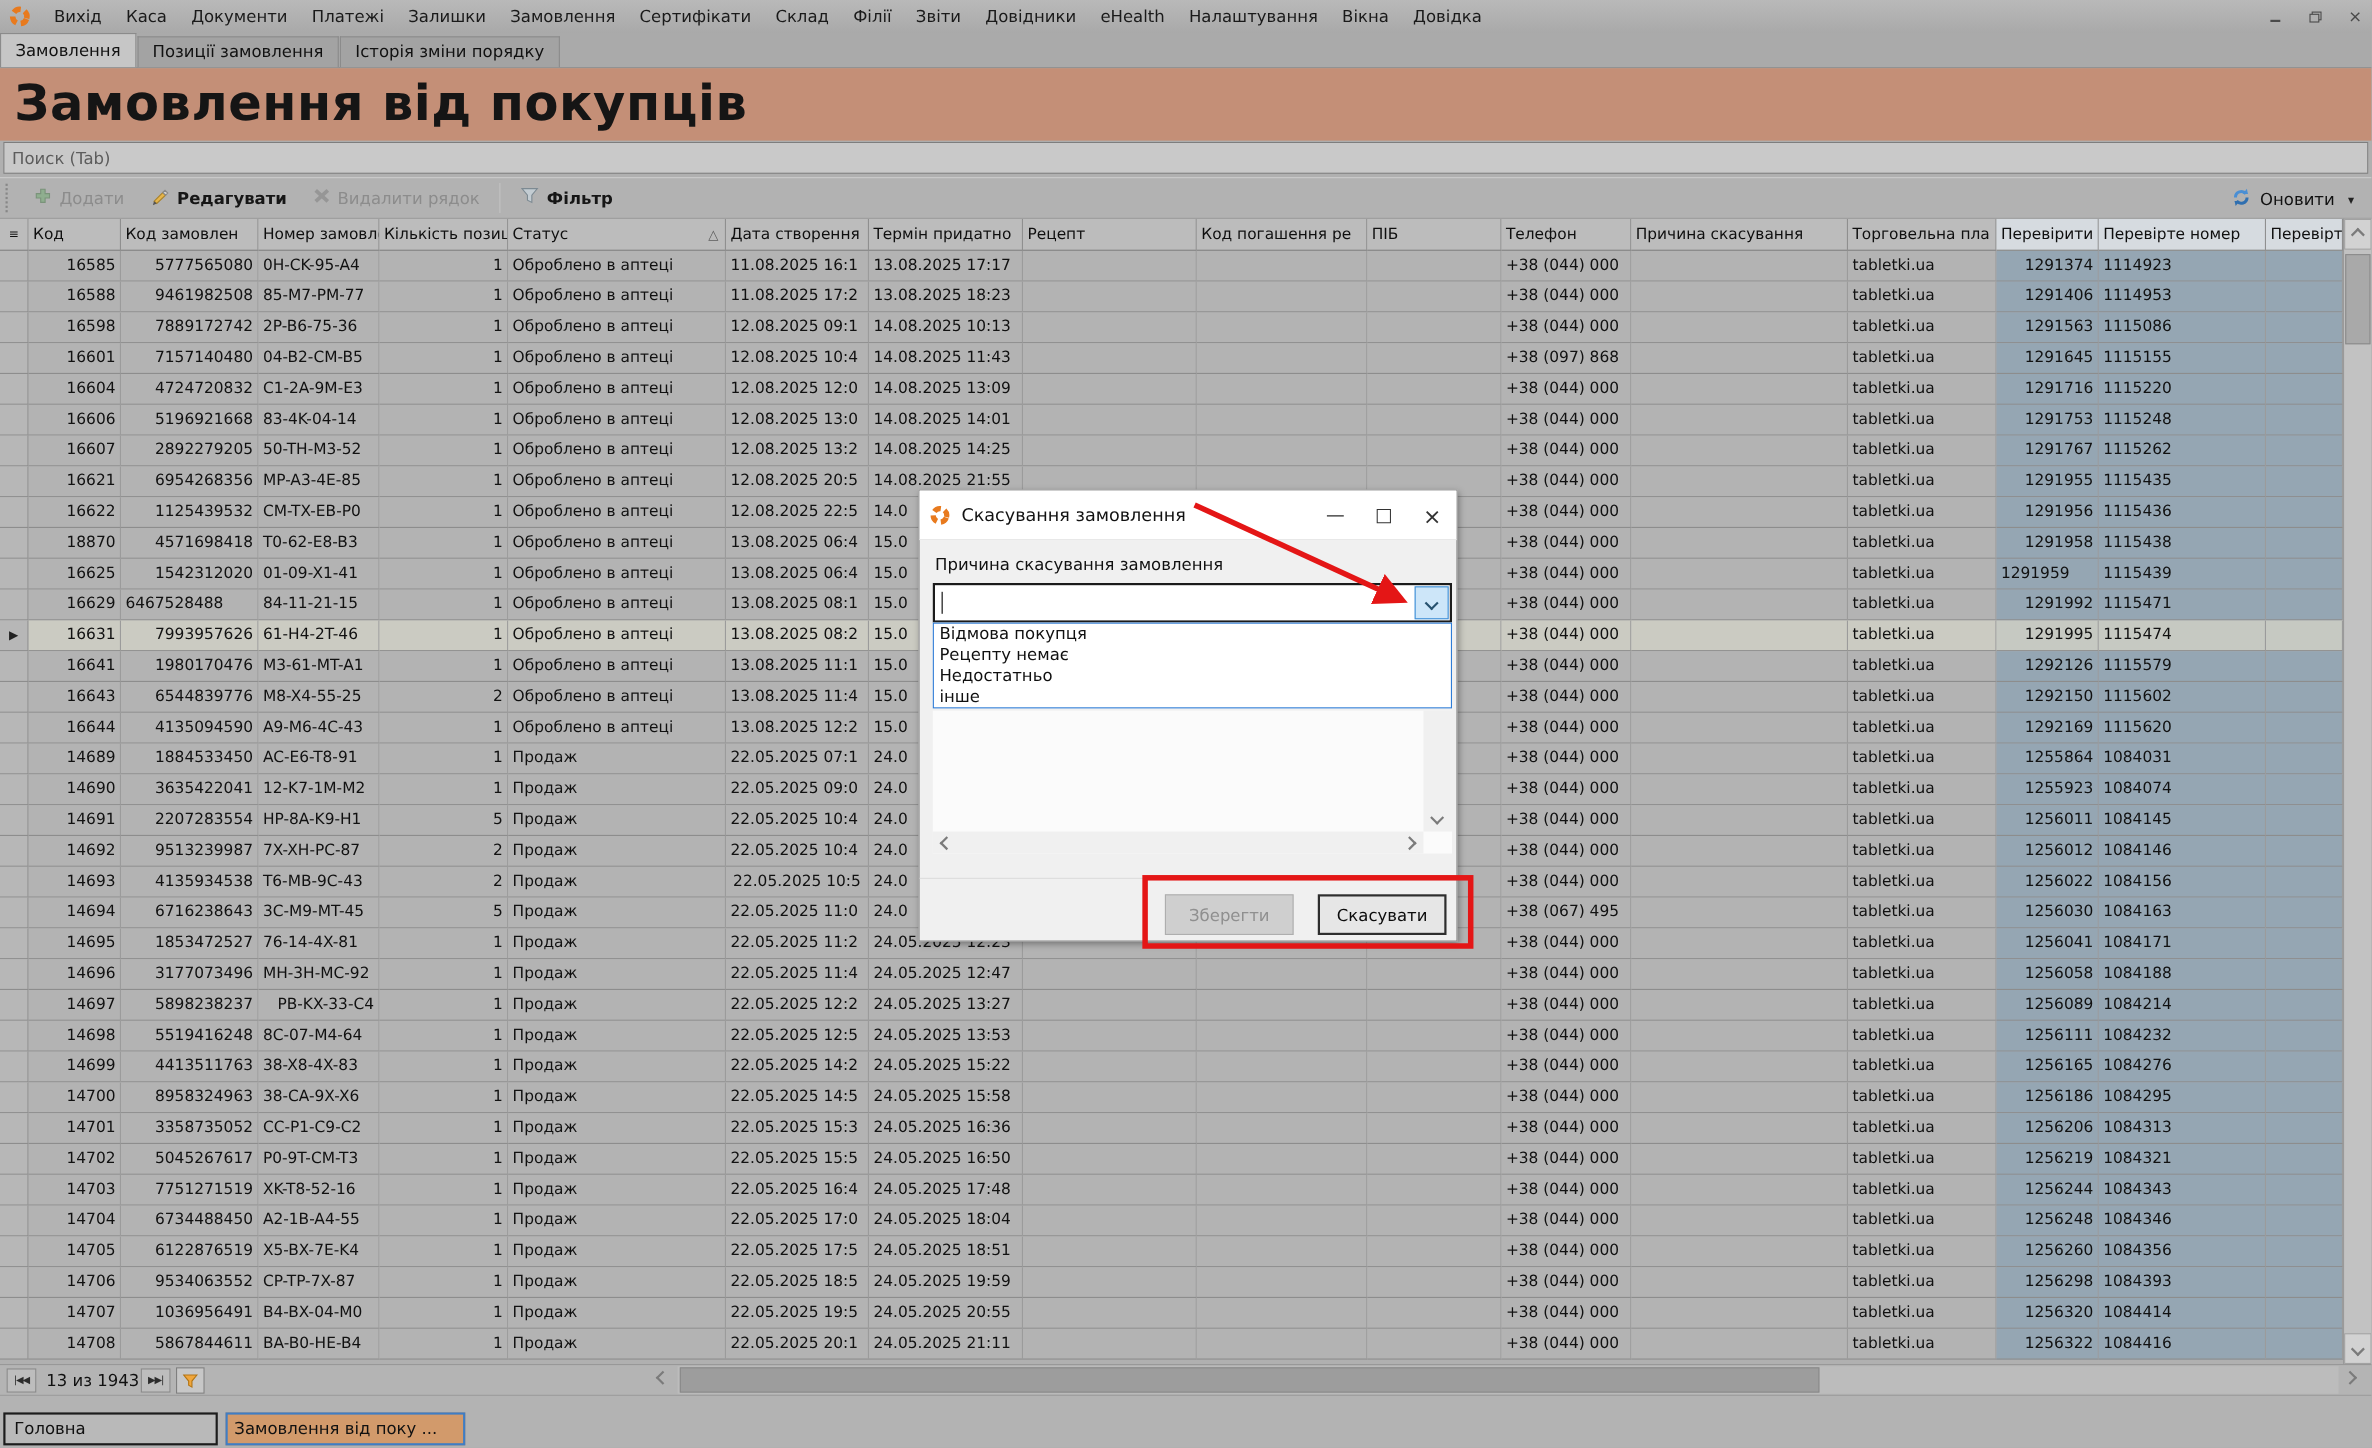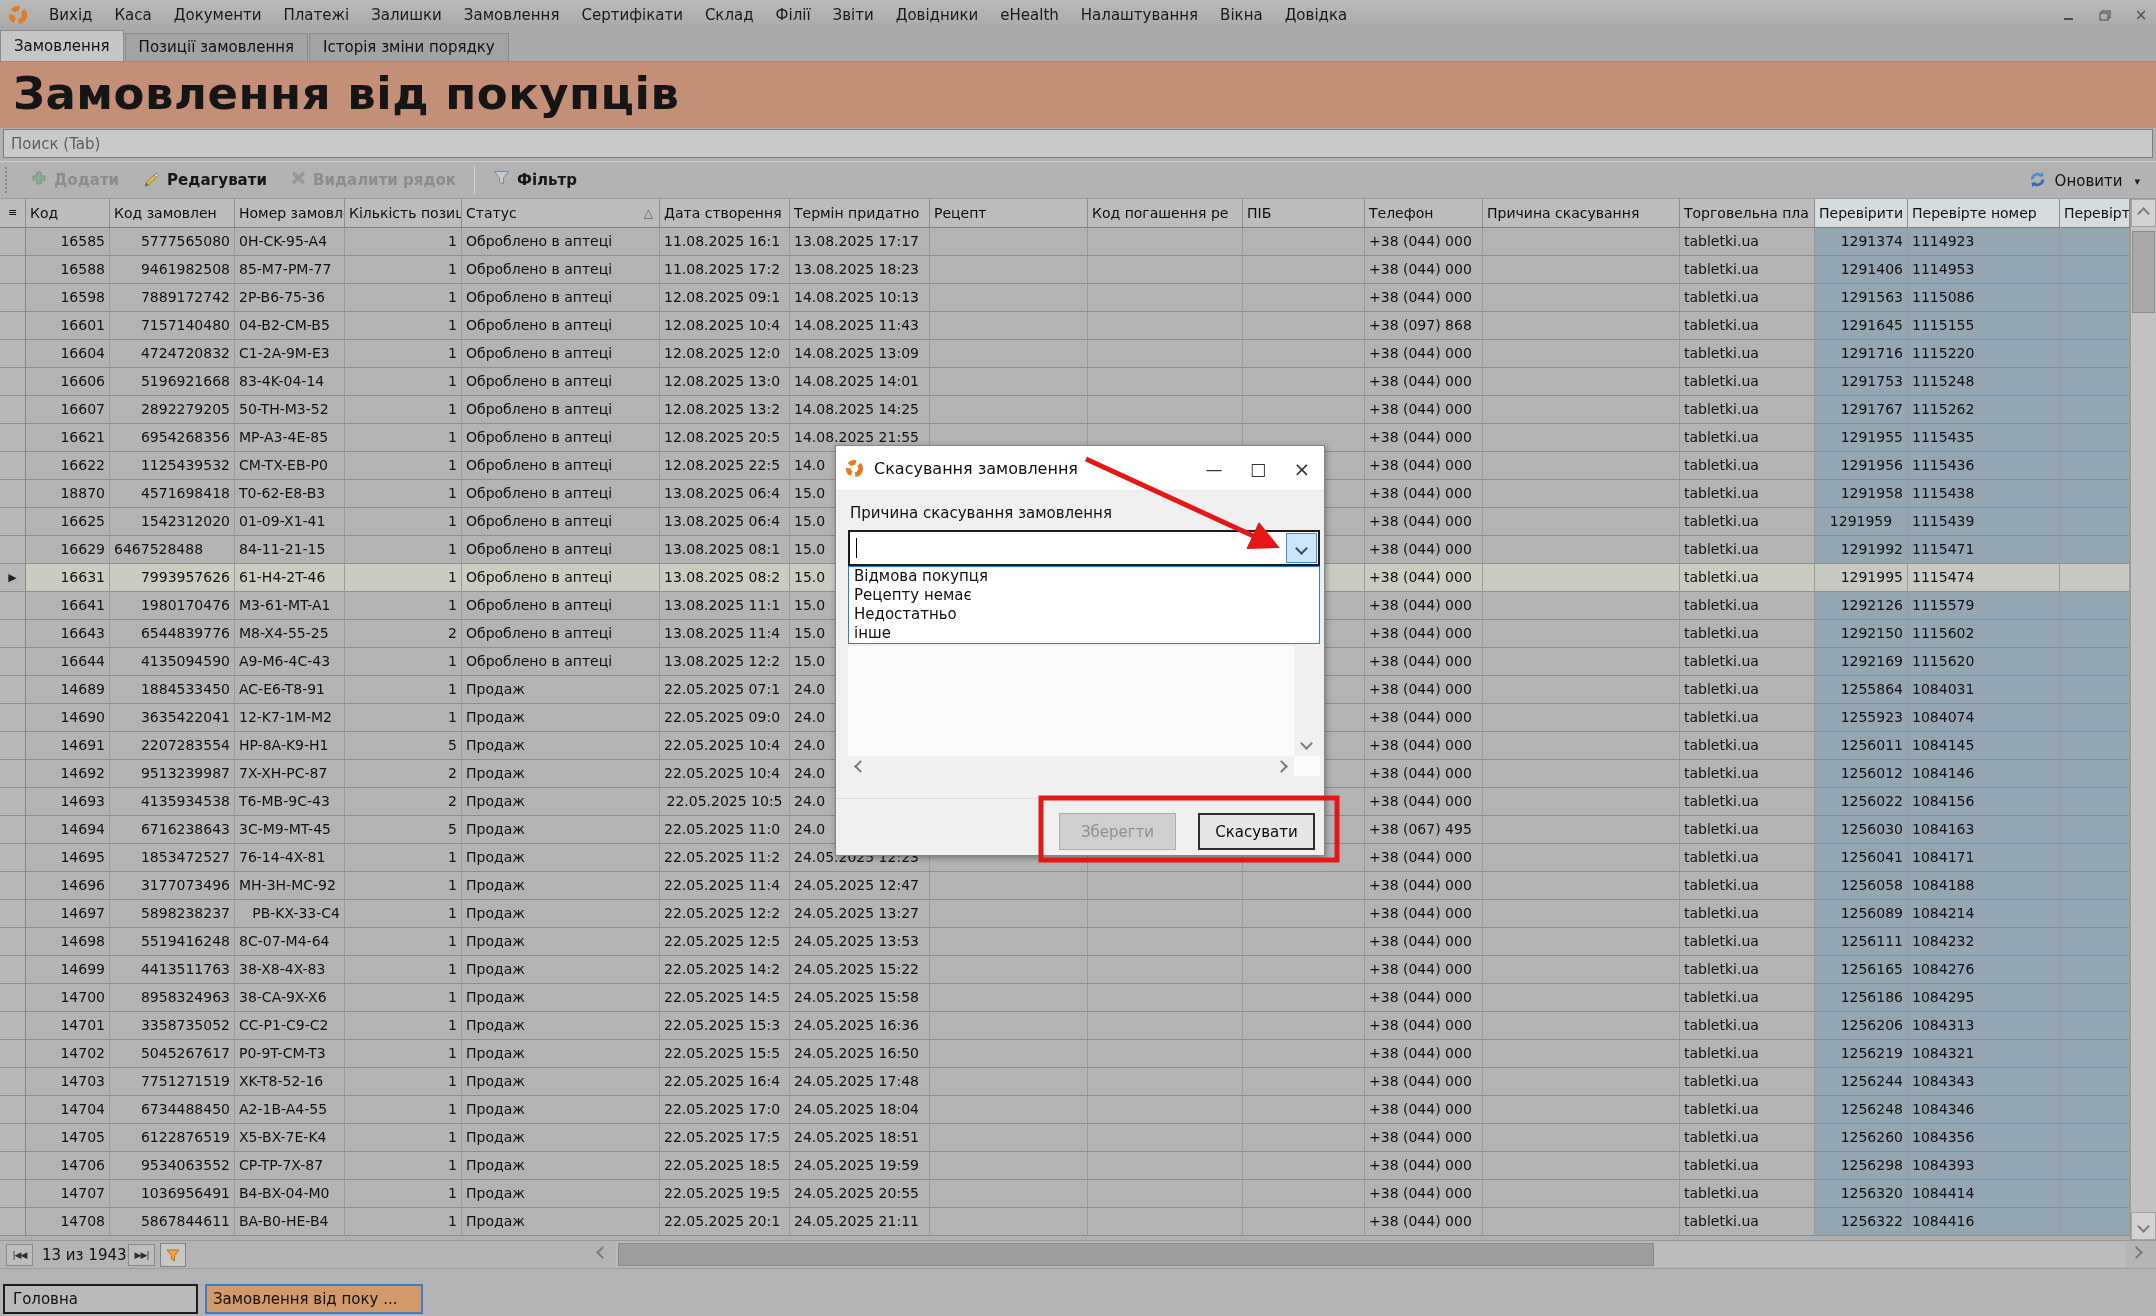--- a/index.html
+++ b/index.html
@@ -30,21 +30,21 @@
   .searchrow { position:absolute; left:0; top:128px; width:2156px; height:32px; background:#b0b0b0; }
   .searchrow input { position:absolute; left:3px; top:1px; width:2150px; height:29px; background:#c9c9c9;
     border:1px solid #7e7e7e; font-family:inherit; font-size:15px; padding:0 7px; color:#222; }
   .searchrow input::placeholder { color:#5d5d5d; opacity:1; }
 
   
   .toolbar { position:absolute; left:0; top:161px; width:2156px; height:38px; background:#b2b2b2;
     border-top:1px solid #cdcdcd; border-bottom:1px solid #9b9b9b; display:flex; align-items:center; }
   .grip { width:6px; height:26px; border-left:2px dotted #878787; margin:0 8px 0 5px; }
   .tbtn { display:flex; align-items:center; gap:7px; font-size:15px; padding:0 12px; height:30px; color:#161616; }
-  .tbtn.disabled { color:#8c8c8c;font-weight:bold; }
+  .tbtn.disabled { color:#8c8c8c; }
   .tsep { width:1px; height:28px; background:#8f8f8f; border-right:1px solid #d2d2d2; margin:0 6px; }
   .refresh-box { position:absolute; right:16px; top:0; height:38px; display:flex; align-items:center; gap:8px; font-size:15px; }
   .caret { font-size:11px; color:#222; margin-left:4px; }
 
   
   .grid-header { position:absolute; left:0; top:199px; width:2130px; height:29px; display:flex; }
   .hcell { height:29px; line-height:28px; font-size:14px; background:#bcbcbc; color:#0f0f0f;
     border-right:1px solid #8f8f8f; border-bottom:1px solid #7f7f7f; padding:0 4px;
     overflow:hidden; white-space:nowrap; flex-shrink:0; position:relative; }
   .hcell.hchk { background:#d6dbe0; }
@@ -438,21 +438,21 @@
       <div class="cell" style="width: 117px; text-align: right;">1</div>
       <div class="cell" style="width: 198px; text-align: left;">Оброблено в аптеці</div>
       <div class="cell" style="width: 130px; text-align: left;">13.08.2025 06:4</div>
       <div class="cell" style="width: 140px; text-align: left;">15.0</div>
       <div class="cell" style="width: 158px; text-align: left;"></div>
       <div class="cell" style="width: 155px; text-align: left;"></div>
       <div class="cell" style="width: 122px; text-align: left;"></div>
       <div class="cell" style="width: 118px; text-align: left;">+38 (044) 000</div>
       <div class="cell" style="width: 197px; text-align: left;"></div>
       <div class="cell" style="width: 135px; text-align: left;">tabletki.ua</div>
-      <div class="cell chk" style="width: 93px; text-align: center;">1291959</div>
+      <div class="cell chk" style="width: 93px; text-align: left;">1291959</div>
       <div class="cell chk" style="width: 152px; text-align: left;">1115439</div>
       <div class="cell chk" style="width: 70px; text-align: left;"></div>
     </div>
     <div class="grow">
       <div class="cell ind" style="width: 26px; text-align: center;"></div>
       <div class="cell" style="width: 84px; text-align: right;">16629</div>
       <div class="cell" style="width: 125px; text-align: left;">6467528488</div>
       <div class="cell" style="width: 110px; text-align: left;">84-11-21-15</div>
       <div class="cell" style="width: 117px; text-align: right;">1</div>
       <div class="cell" style="width: 198px; text-align: left;">Оброблено в аптеці</div>

